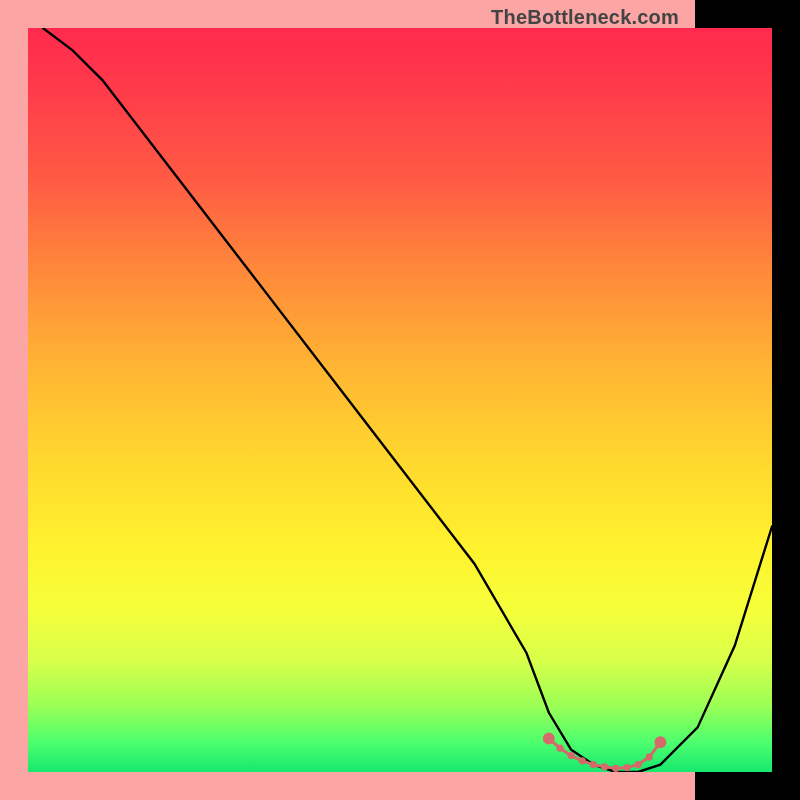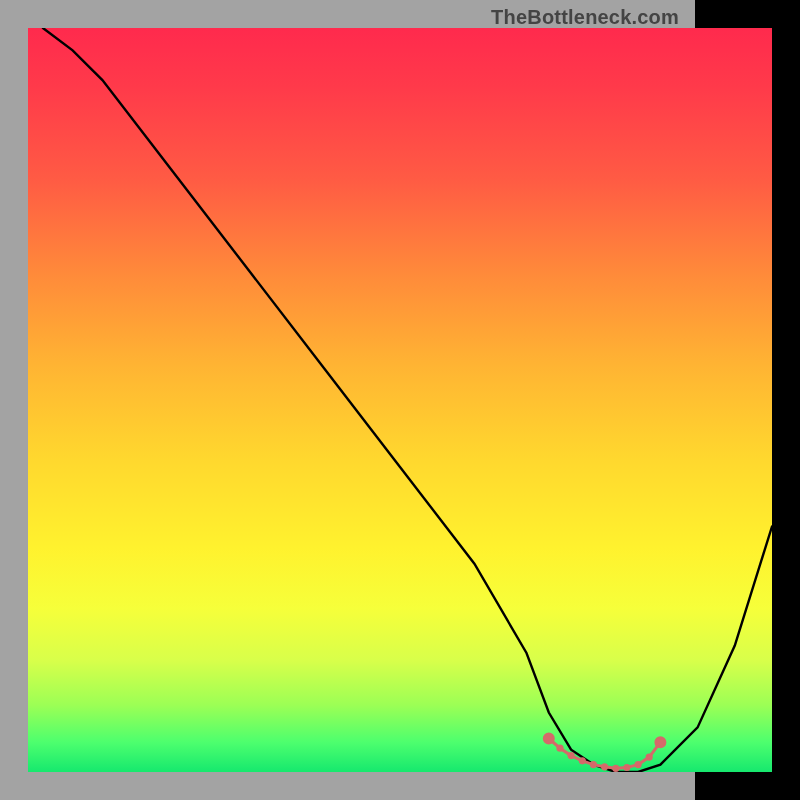--- a/index.html
+++ b/index.html
@@ -8,21 +8,21 @@
     width: 800px;
     height: 800px;
     overflow: hidden;
     background: #000;
     font-family: Arial, Helvetica, sans-serif;
   }
   .frame {
     position: relative;
     width: 695px;
     height: 800px;
-    background: #a3a3a3;
+    background: #fca5a5;
   }
   .plot-area {
     position: absolute;
     left: 28px;
     top: 28px;
     width: 744px;
     height: 744px;
     overflow: hidden;
   }
   .gradient-bg {

